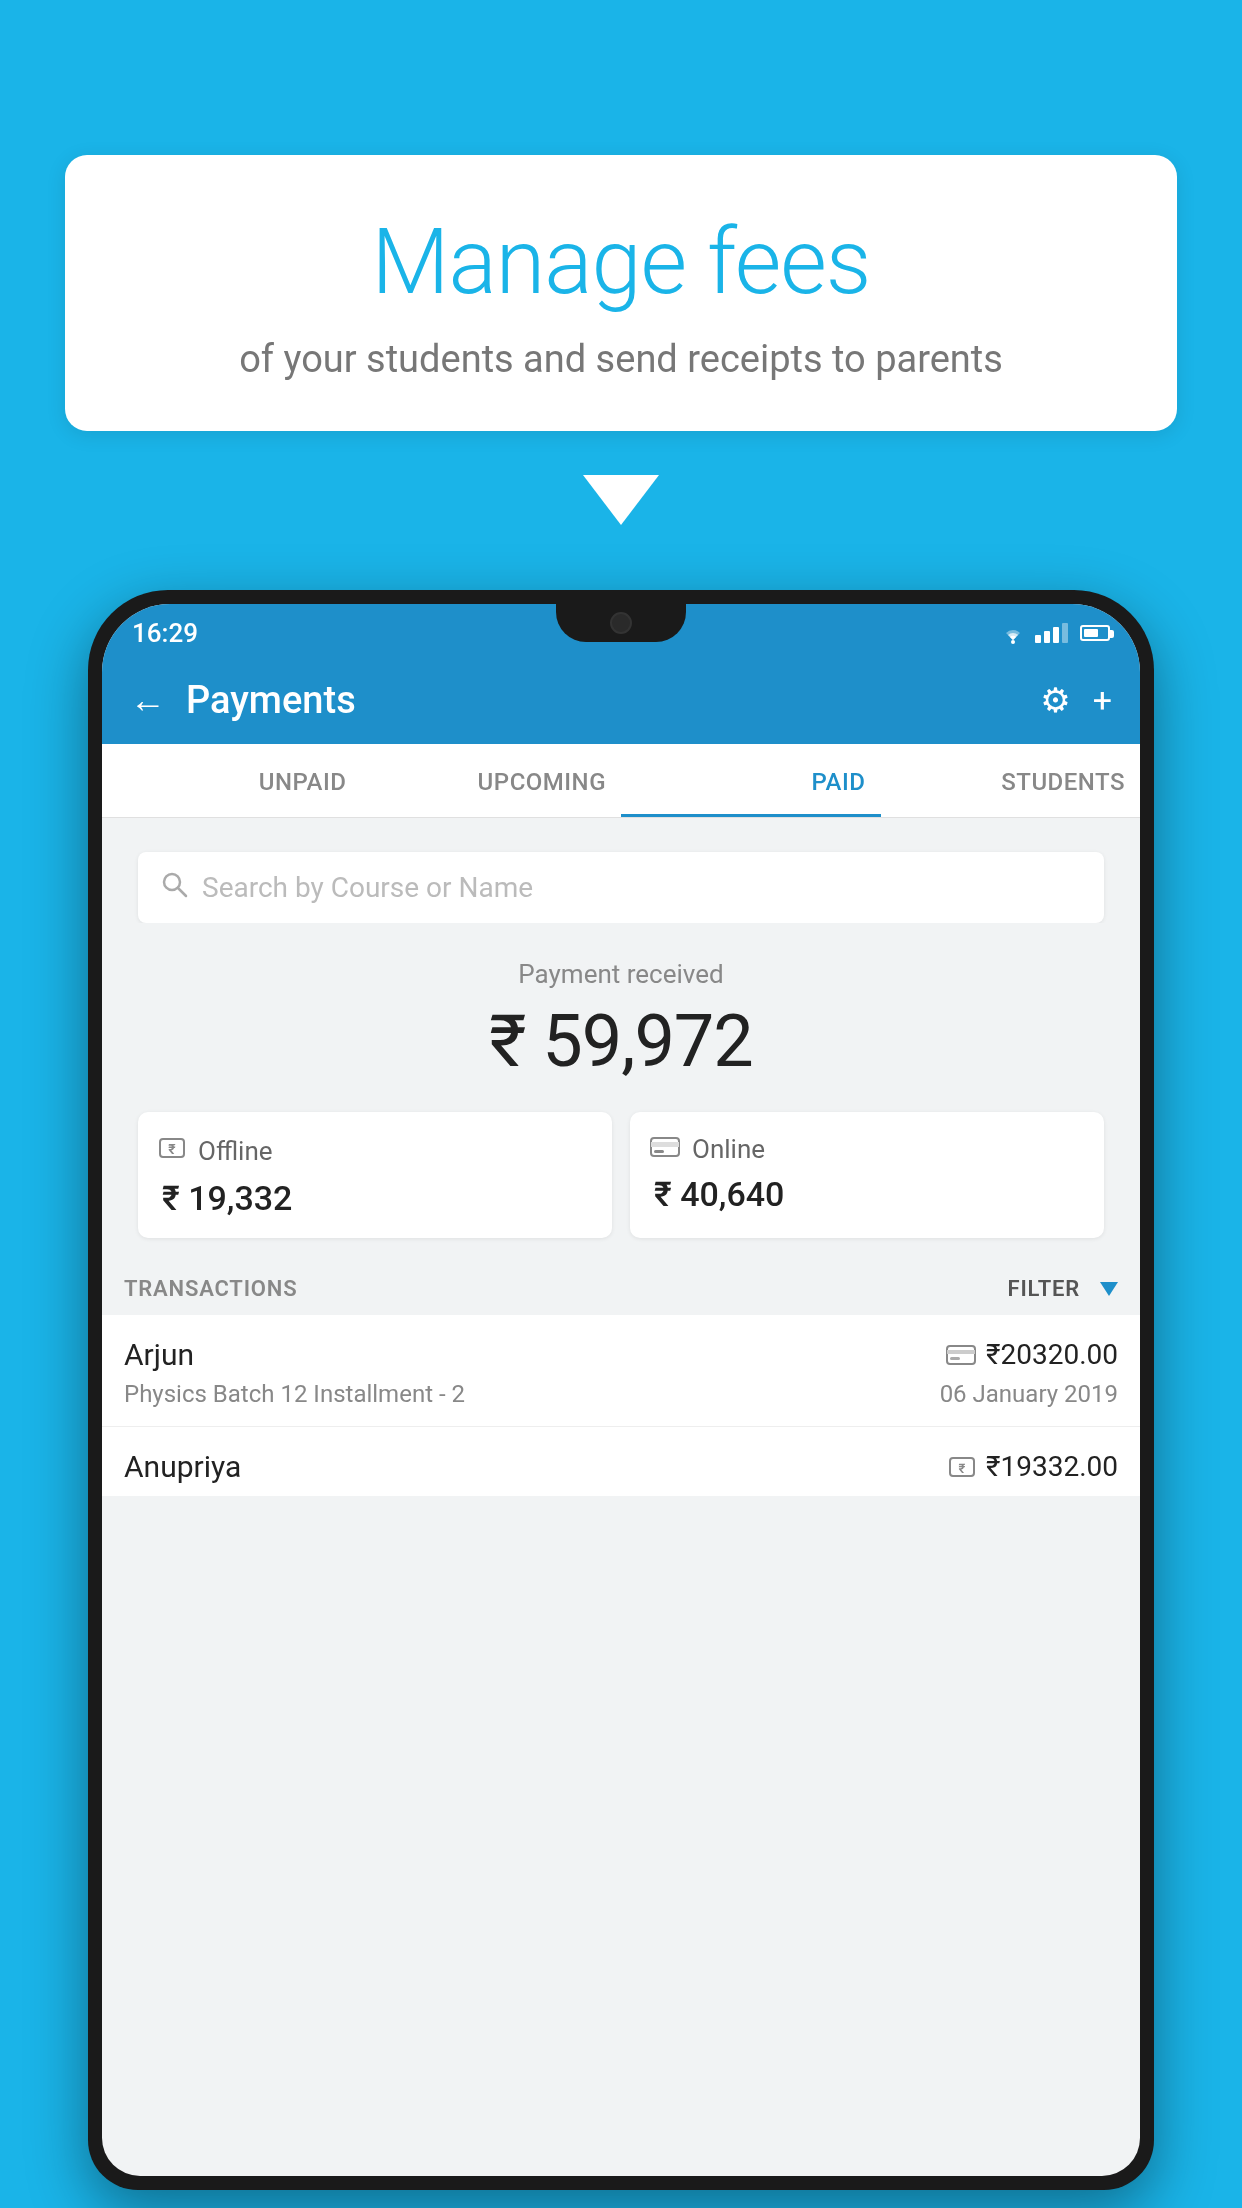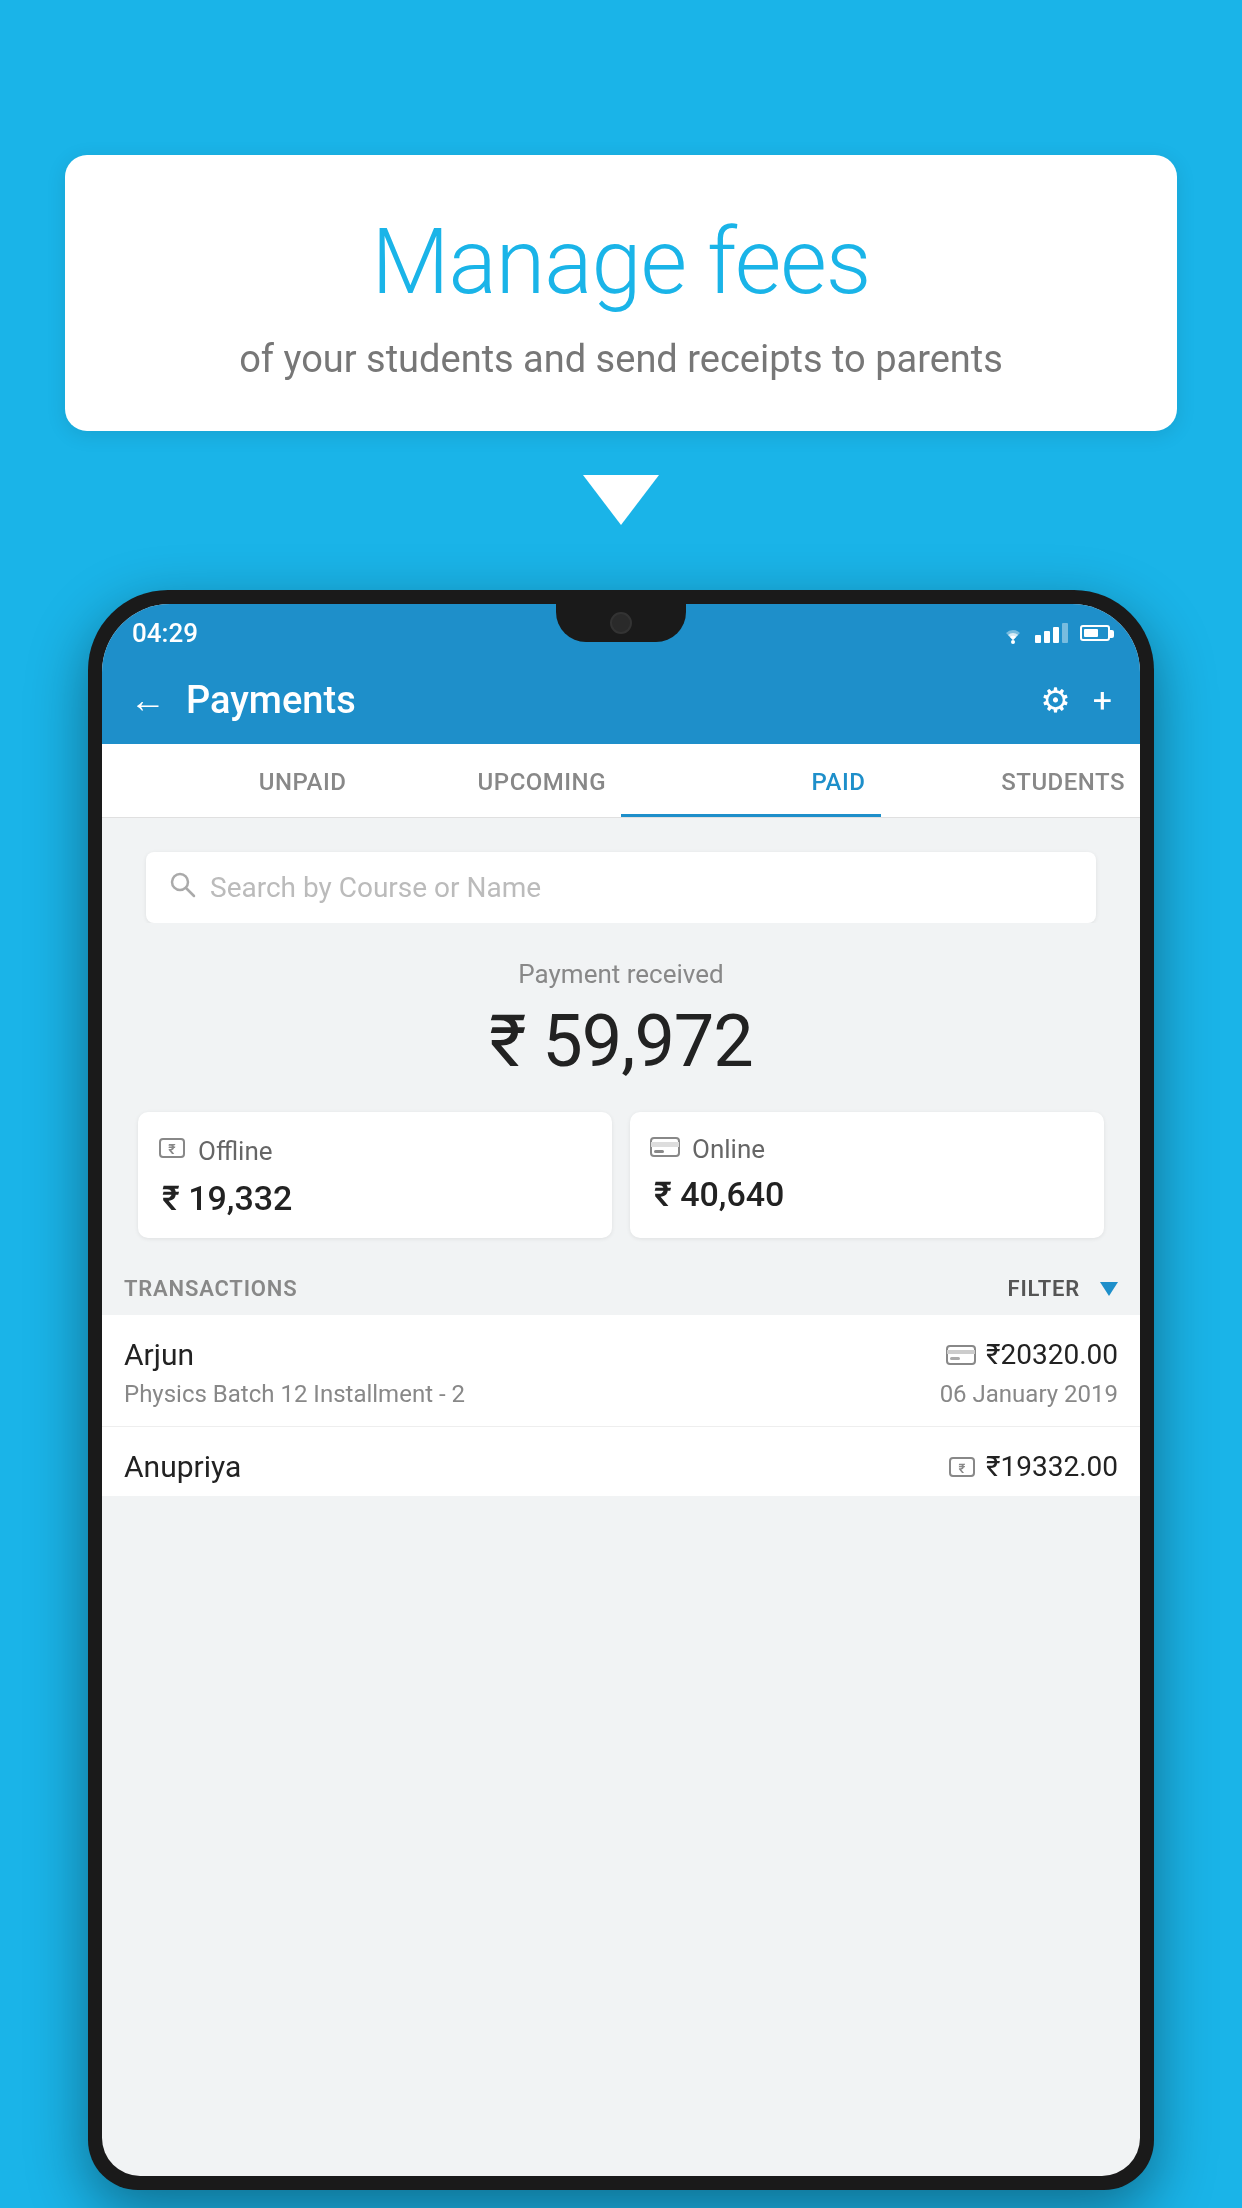--- a/index.html
+++ b/index.html
@@ -461,21 +461,21 @@
   <div class="phone-wrapper">
     <div class="phone-frame">
 
       <div class="phone-screen">
 
         <div class="phone-notch">
           <div class="phone-camera"></div>
         </div>
 
         <div class="status-bar">
-          <span class="status-time">04:29</span>
+          <span class="status-time">16:29</span>
           <div class="status-icons">
 
             <svg width="28" height="22" viewBox="0 0 28 22" fill="white">
               <path d="M14 18l3-3a4.2 4.2 0 00-6 0l3 3z"></path>
               <path d="M14 18l5-5a7 7 0 00-10 0l5 5z" opacity="0.7"></path>
               <path d="M14 18l7-7a9.8 9.8 0 00-14 0l7 7z" opacity="0.4"></path>
               <circle cx="14" cy="20" r="2"></circle>
             </svg>
 
             <div class="signal-bars">
@@ -500,21 +500,21 @@
           </div>
         </div>
 
         <div class="tabs-bar">
           <div class="tab">UNPAID</div>
           <div class="tab">UPCOMING</div>
           <div class="tab active">PAID</div>
           <div class="tab">STUDENTS</div>
         </div>
 
-        <div style="background:#f1f3f4;padding:16px 26px 0;">
+        <div style="background:#f1f3f4;padding:16px 18px 0;">
           <div class="search-container">
             <span class="search-icon-wrap">
               <svg width="28" height="28" viewBox="0 0 28 28" fill="none">
                 <circle cx="12" cy="12" r="8" stroke="#aaa" stroke-width="2.5"></circle>
                 <line x1="18" y1="18" x2="26" y2="26" stroke="#aaa" stroke-width="2.5" stroke-linecap="round"></line>
               </svg>
             </span>
             <span class="search-placeholder">Search by Course or Name</span>
           </div>
         </div>

